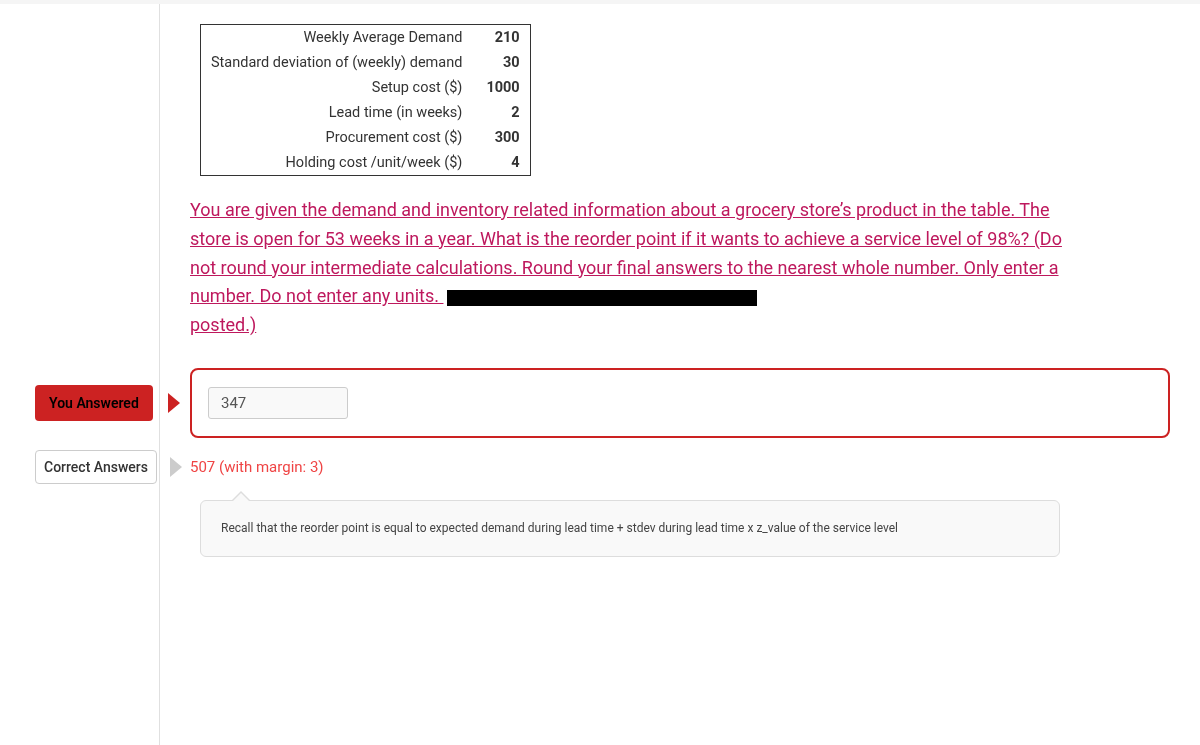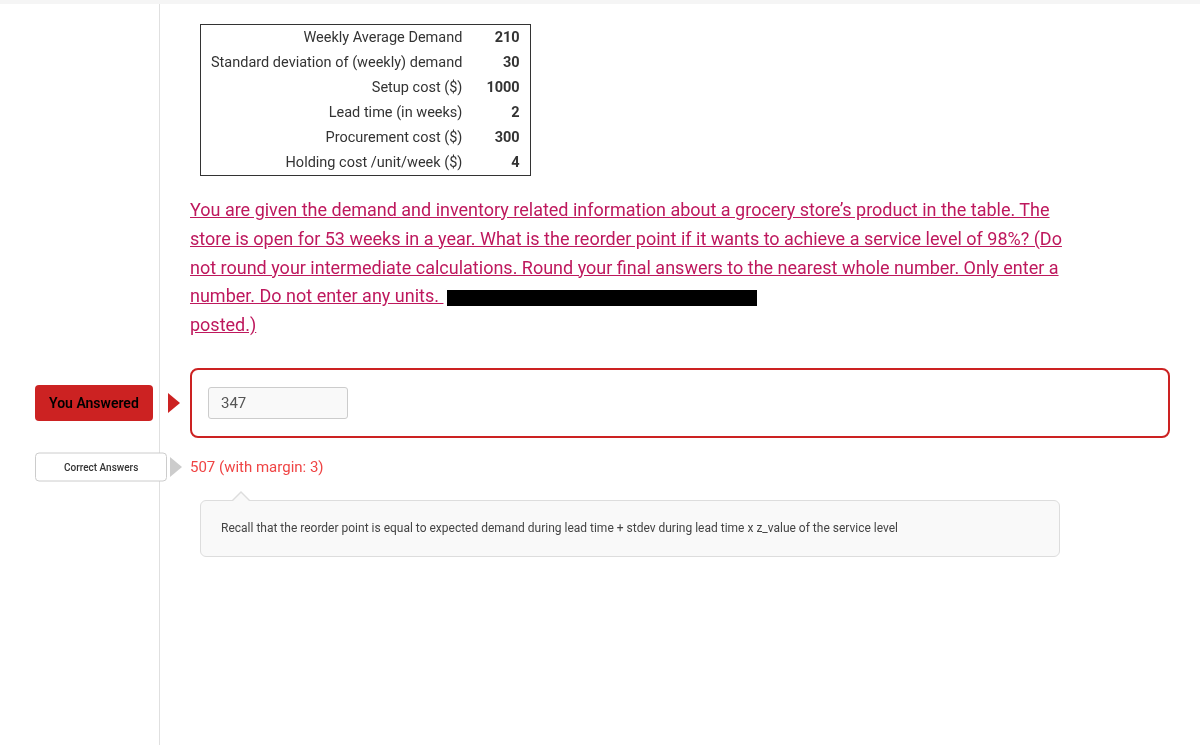--- a/index.html
+++ b/index.html
@@ -141,23 +141,23 @@
     .correct-answers-section {
       display: flex;
       align-items: center;
       margin-bottom: 24px;
       position: relative;
     }
 
     .correct-answers-label {
       background: #fff;
       color: #333;
-      font-size: 10px;
+      font-size: 14px;
       font-weight: 500;
-      padding: 8px 28px;
+      padding: 8px 8px;
       border-radius: 4px;
       border: 1px solid #ccc;
       white-space: nowrap;
       position: absolute;
       left: -155px;
       top: 50%;
       transform: translateY(-50%);
     }
 
     .arrow-right-gray {

